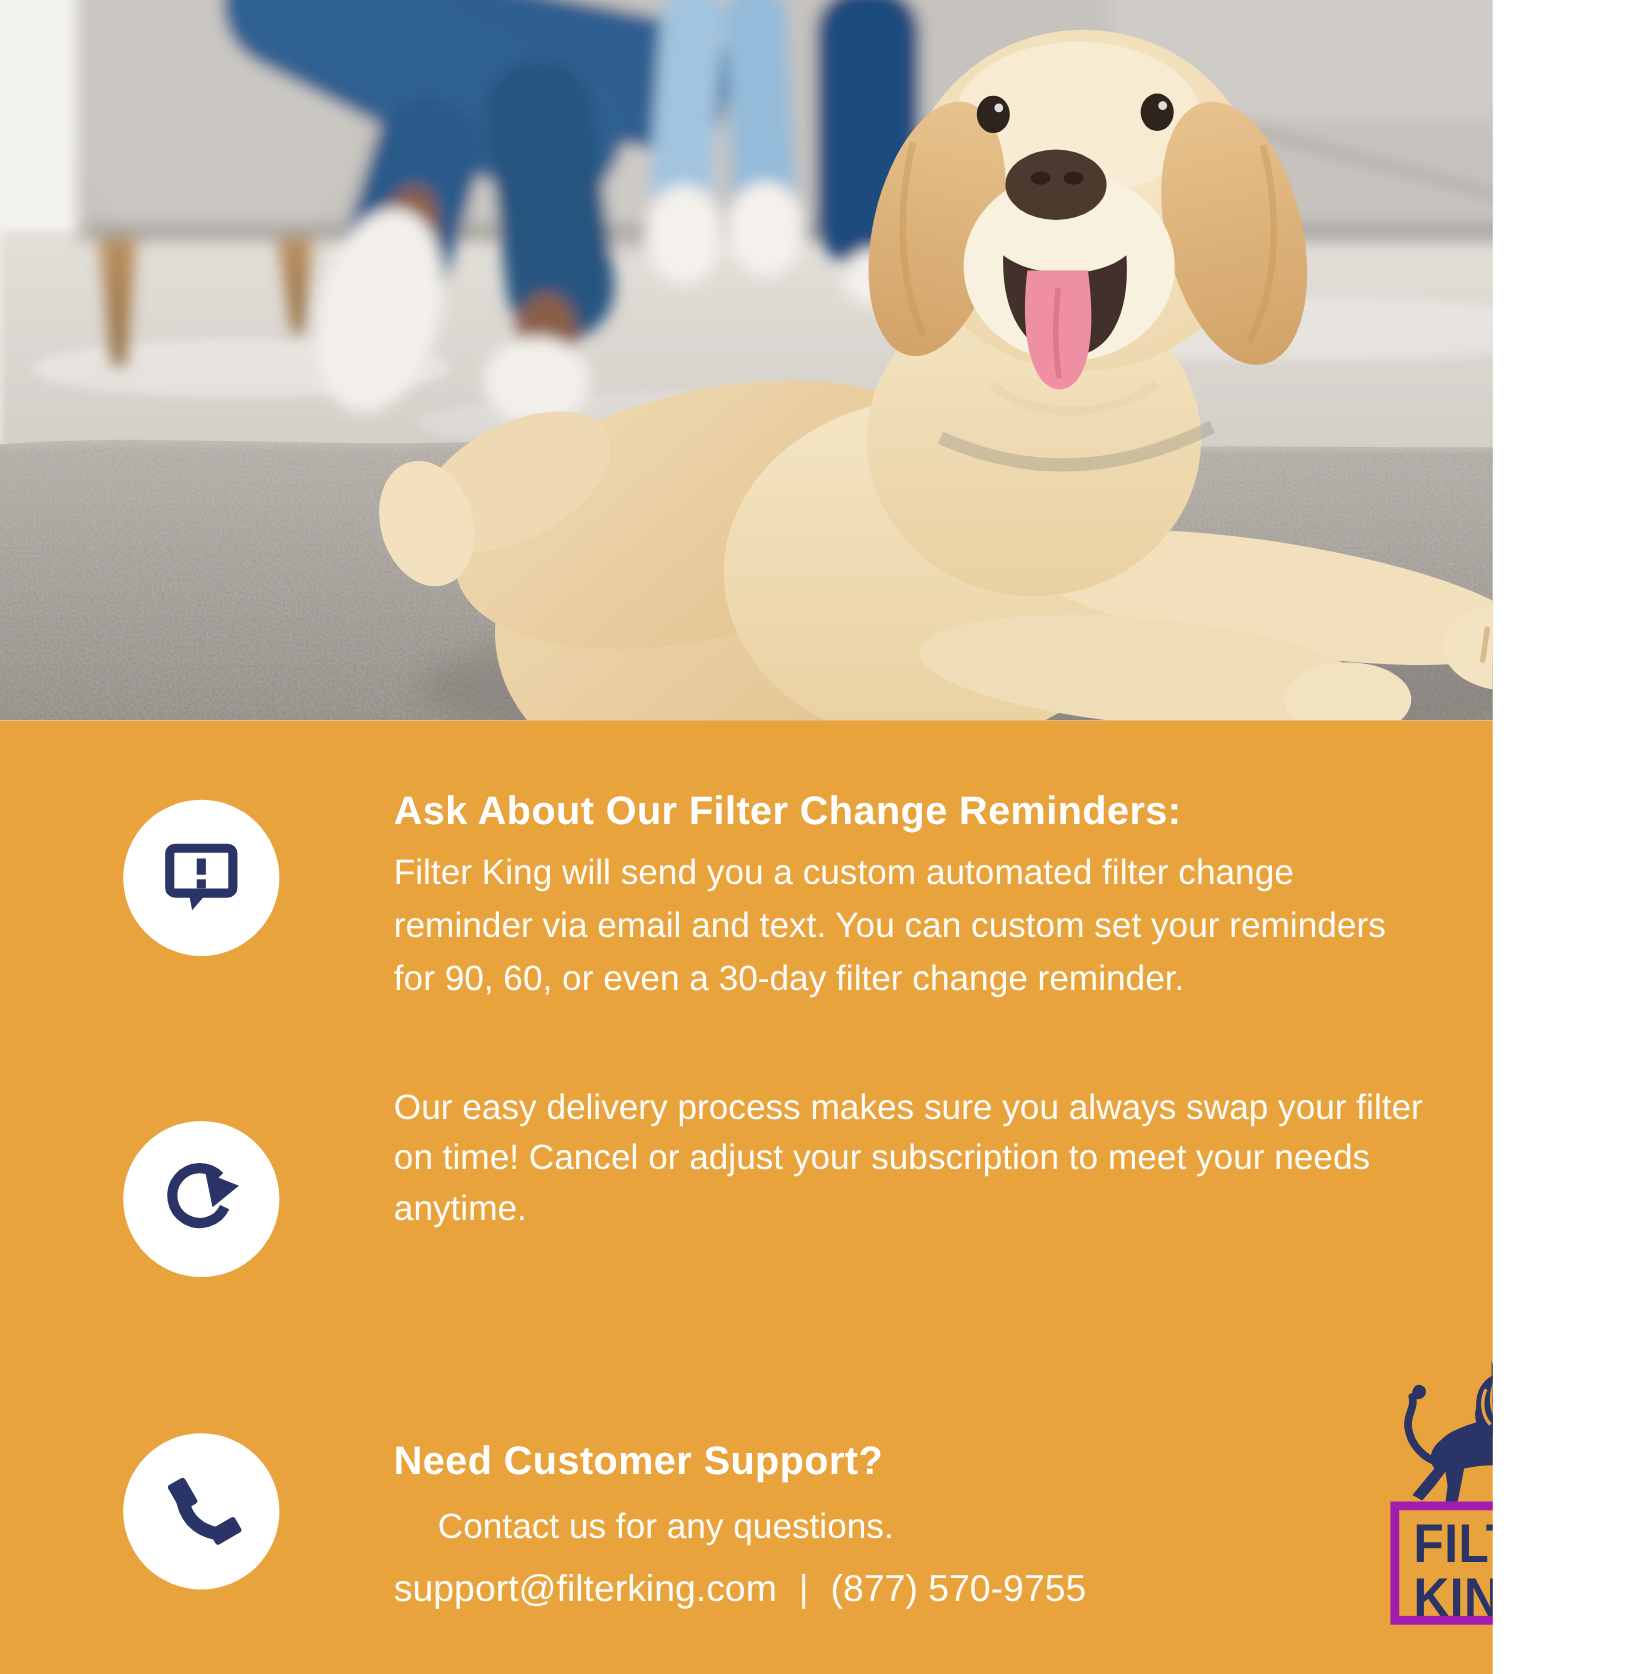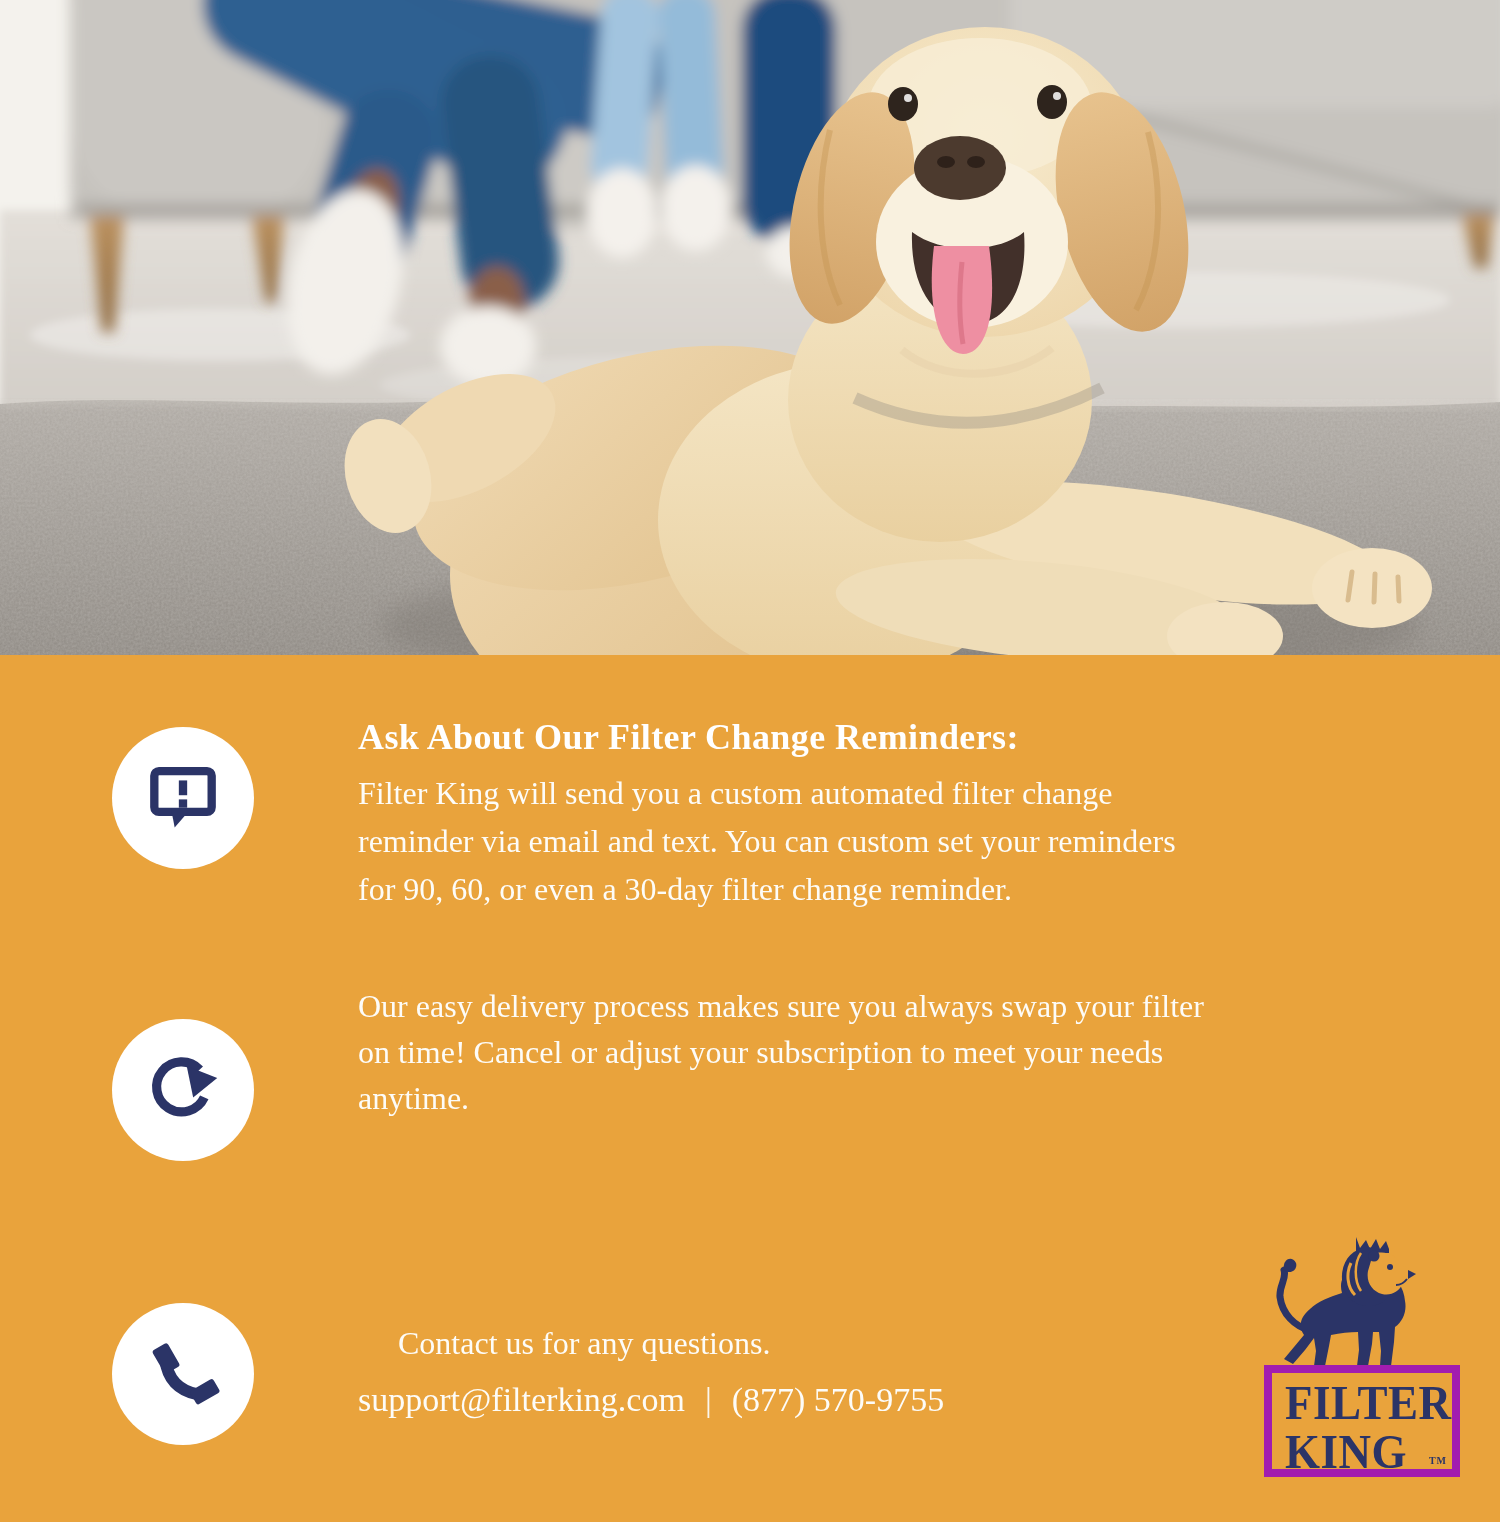--- a/index.html
+++ b/index.html
@@ -1,18 +1,19 @@
 <!DOCTYPE html>
 <html><head>
 <meta charset="utf-8">
 <style>
   html,body { margin:0; padding:0; background:#ffffff; }
   .canvas {
-    position:relative; width:1500px; height:1522px; overflow:hidden;
-    font-family:Liberation Serif, serif;
+    position:relative; width:1336px; height:1522px; overflow:hidden;
+    font-family:Liberation Sans, sans-serif;
+    padding-left:21px;
   }
   .photo { position:absolute; top:0; left:0; width:1500px; height:655px; }
   .photo svg { display:block; }
   .info {
     position:absolute; top:655px; left:0; width:1500px; height:867px;
     background:#E9A33C;
   }
   .icon-circle {
     position:absolute; left:112px; width:142px; height:142px;
     background:#ffffff; border-radius:50%;
@@ -224,20 +225,21 @@
     </div>
 
     <div class="icon-circle ic3">
       <svg width="74" height="74" viewBox="0 0 80 80">
         <path d="M21,24 C23,45 35,58 56,62" fill="none" stroke="#2B3467" stroke-width="13"></path>
         <rect x="12" y="9" width="19" height="29" rx="3" fill="#2B3467" transform="rotate(-30 21 23)"></rect>
         <rect x="49" y="51" width="29" height="17" rx="3" fill="#2B3467" transform="rotate(-30 63 59)"></rect>
       </svg>
     </div>
     <div class="sec-text s3">
+      <h2 class="sec-heading">Need Customer Support?</h2>
       <p class="sec-body">Contact us for any questions.</p>
       <div class="contact-line">
         <span>support@filterking.com</span><span class="contact-sep">|</span><span>(877) 570-9755</span>
       </div>
     </div>
 
     <div class="lion">
       <svg width="180" height="135" viewBox="0 0 180 135">
         <path d="M54,94 C36,90 24,76 22,60 C21,48 29,42 26,33" fill="none" stroke="#2B3467" stroke-width="7" stroke-linecap="round"></path>
         <path d="M26,33 C24,22 34,18 38,26 C40,33 32,38 26,33 Z" fill="#2B3467"></path>

